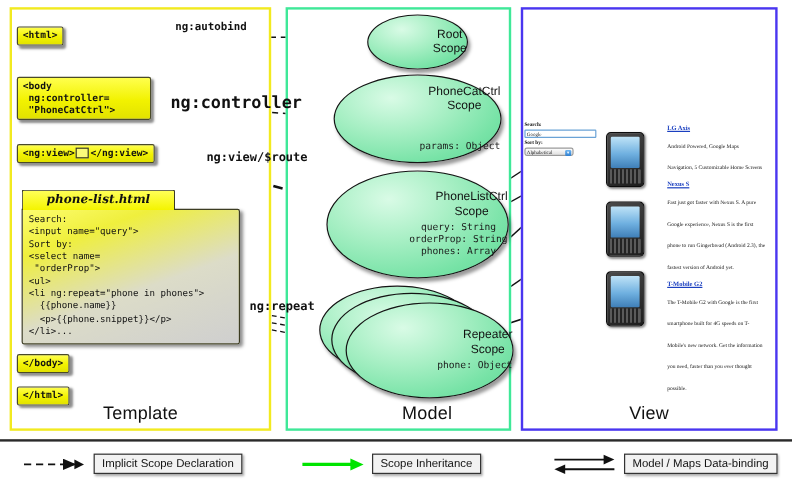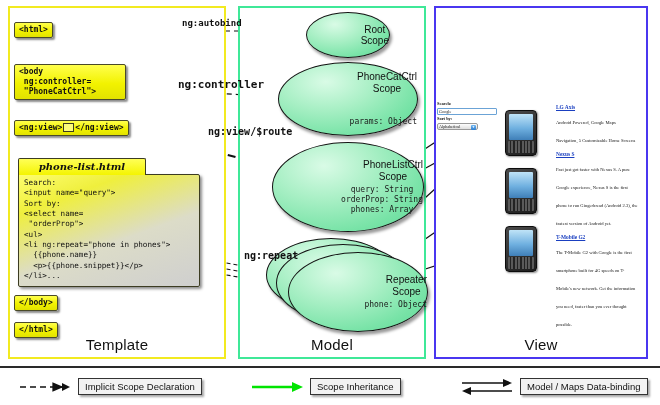--- a/index.html
+++ b/index.html
@@ -3,21 +3,21 @@
 <meta charset="utf-8">
 <style>
   html,body{margin:0;padding:0;background:#ffffff;}
   body{width:660px;height:405px;overflow:hidden;
        font-family:"Liberation Sans",sans-serif;}
   #stage{position:relative;width:660px;height:405px;background:#fff;}
 
   
   .panel{position:absolute;background:#fff;box-sizing:border-box;}
   #panel-template{left:8px;  top:6px;  width:218px; height:353px; border:2px solid #f2ea20;}
-  #panel-model{   left:238px;top:6px;  width:188px; height:353px; border:2px solid #3fe898;}
+  #panel-model{   left:238px;top:6px;  width:188px; height:353px; border:2px solid #3fe898;padding-left:24px;}
   #panel-view{    left:434px;top:6px;  width:214px; height:353px; border:2px solid #4a36f0;}
   .panel-title{position:absolute;bottom:4px;width:100%;text-align:center;
                font-size:15px;color:#111;letter-spacing:.2px;}
 
   
   .tag{position:absolute;box-sizing:border-box;
        background:linear-gradient(180deg,#ffff4d 0%,#f2f200 55%,#e2e200 100%);
        border:1.5px solid #4a4a28;border-radius:2px;
        box-shadow:2px 2px 2px rgba(0,0,0,.45);
        font-family:"DejaVu Sans Mono","Liberation Mono",monospace;
@@ -95,23 +95,23 @@
 
   
   #bv-list{position:absolute;left:556px;top:104px;width:82px;
            font-family:"Liberation Serif",serif;color:#111;}
   .bv-item{margin-bottom:5px;}
   .bv-name{color:#1a3fc0;text-decoration:underline;font-size:5.4px;font-weight:bold;display:block;}
   .bv-snip{font-size:4.6px;line-height:1.35;margin-top:1.5px;color:#161616;}
 
   
   .clabel{position:absolute;font-family:"DejaVu Sans Mono","Liberation Mono",monospace;
-          font-weight:bold;color:#111;background:transparent;margin-left:36px;}
+          font-weight:bold;color:#111;background:transparent;}
   #lbl-autobind  {left:146px;top:18px; font-size:9px;}
-  #lbl-controller{left:142px;top:78px; font-size:11px;}
+  #lbl-controller{left:142px;top:78px; font-size:14px;}
   #lbl-route     {left:172px;top:126px;font-size:10px;}
   #lbl-repeat    {left:208px;top:250px;font-size:10px;}
 
   
   #legend{position:absolute;left:0;top:366px;width:660px;height:39px;
           border-top:2px solid #2a2a2a;}
   .lg{position:absolute;top:10px;display:flex;align-items:center;gap:6px;}
   #lg1{left:18px;} #lg2{left:250px;} #lg3{left:460px;}
   .lg-box{box-sizing:border-box;border:1.4px solid #333;background:#f2f2f2;
           box-shadow:1.5px 1.5px 2px rgba(0,0,0,.35);

